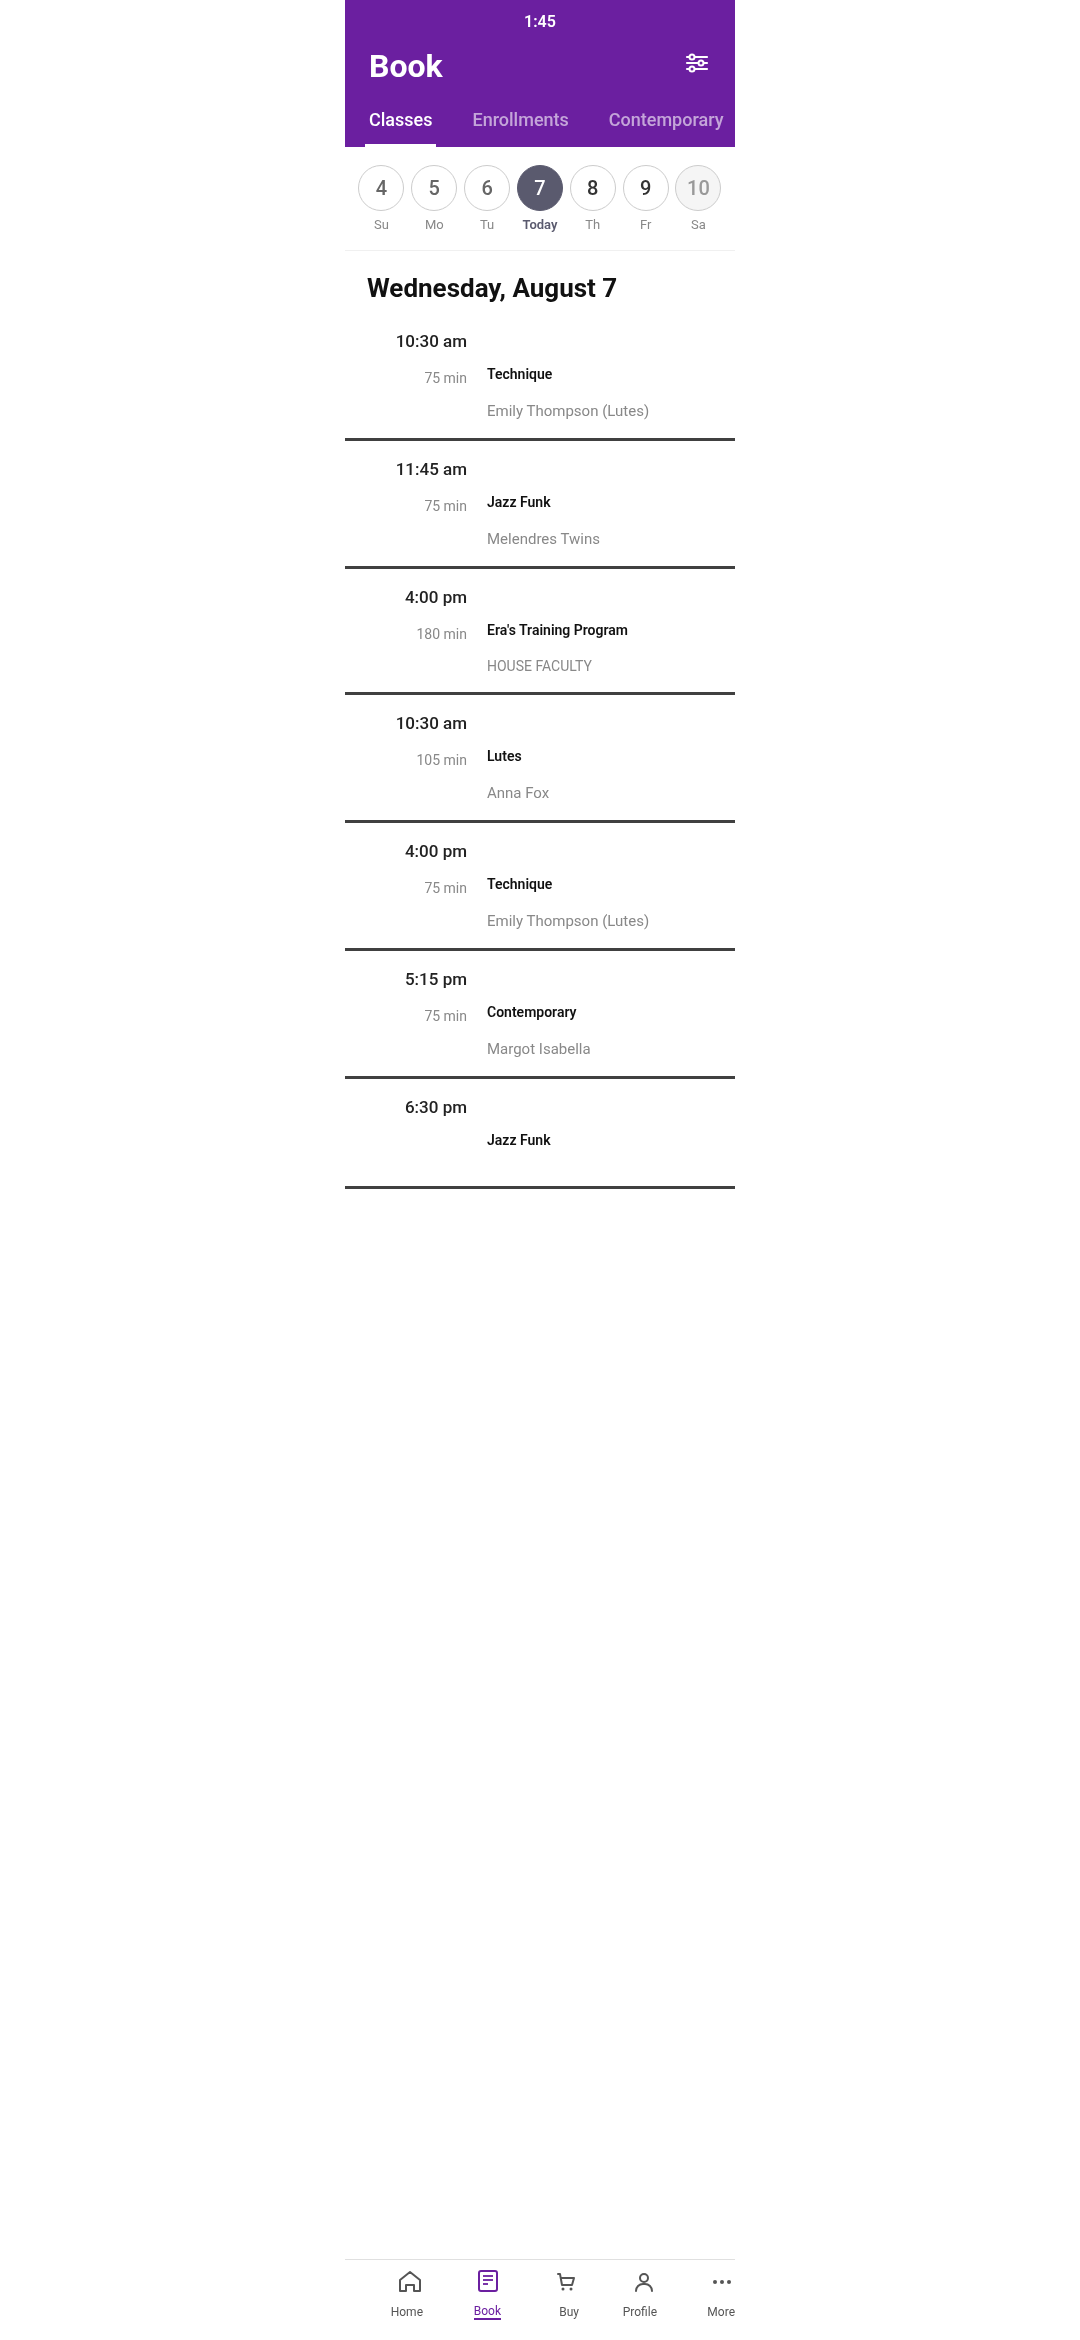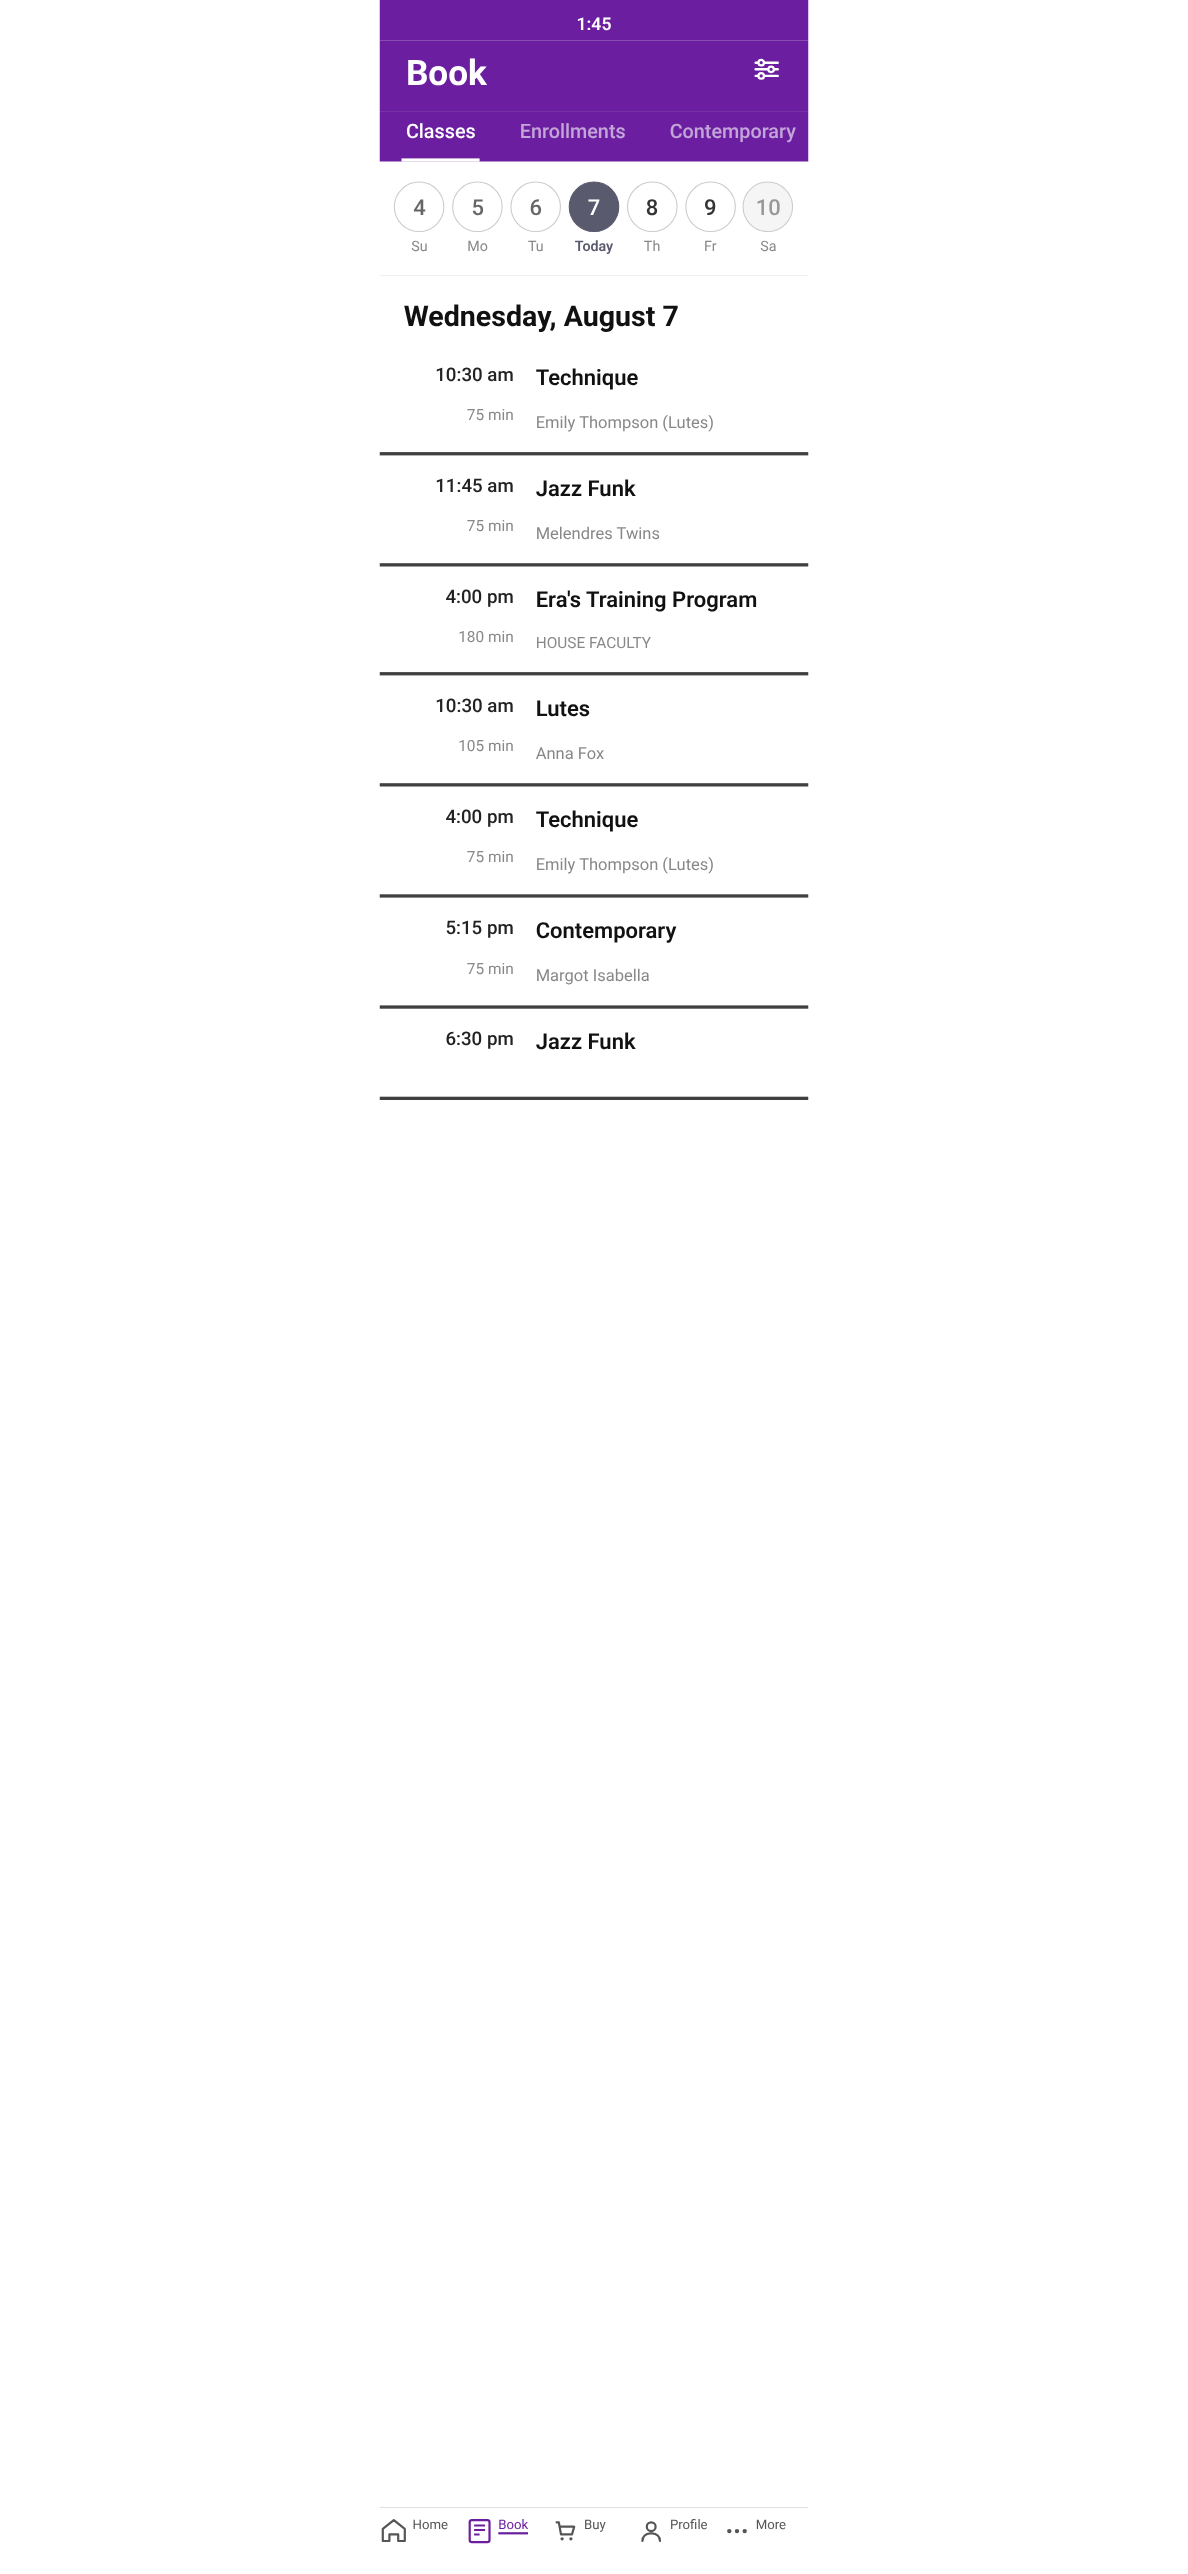--- a/index.html
+++ b/index.html
@@ -163,23 +163,24 @@
       font-weight: 500;
     }
 
     .class-time .duration {
       font-size: 14px;
       color: #888;
       margin-top: 19px;
     }
 
     .class-info .name {
-      font-size: 20px;
+      font-size: 14px;
       font-weight: 600;
       color: #111;
+      margin-top: 35px;
     }
 
     .class-info .instructor {
       font-size: 15px;
       color: #888;
       margin-top: 20px;
     }
 
     .class-info .instructor.uppercase {
       text-transform: uppercase;
@@ -196,22 +197,22 @@
       background: #fff;
       border-top: 1px solid #e0e0e0;
       display: flex;
       justify-content: space-around;
       align-items: center;
       padding: 8px 0 20px;
     }
 
     .nav-item {
       display: flex;
-      flex-direction: row;
-      align-items: flex-start;
+      flex-direction: column;
+      align-items: flex-end;
       gap: 4px;
       cursor: pointer;
       flex: 1;
     }
 
     .nav-icon {
       font-size: 24px;
       color: #555;
     }
 

